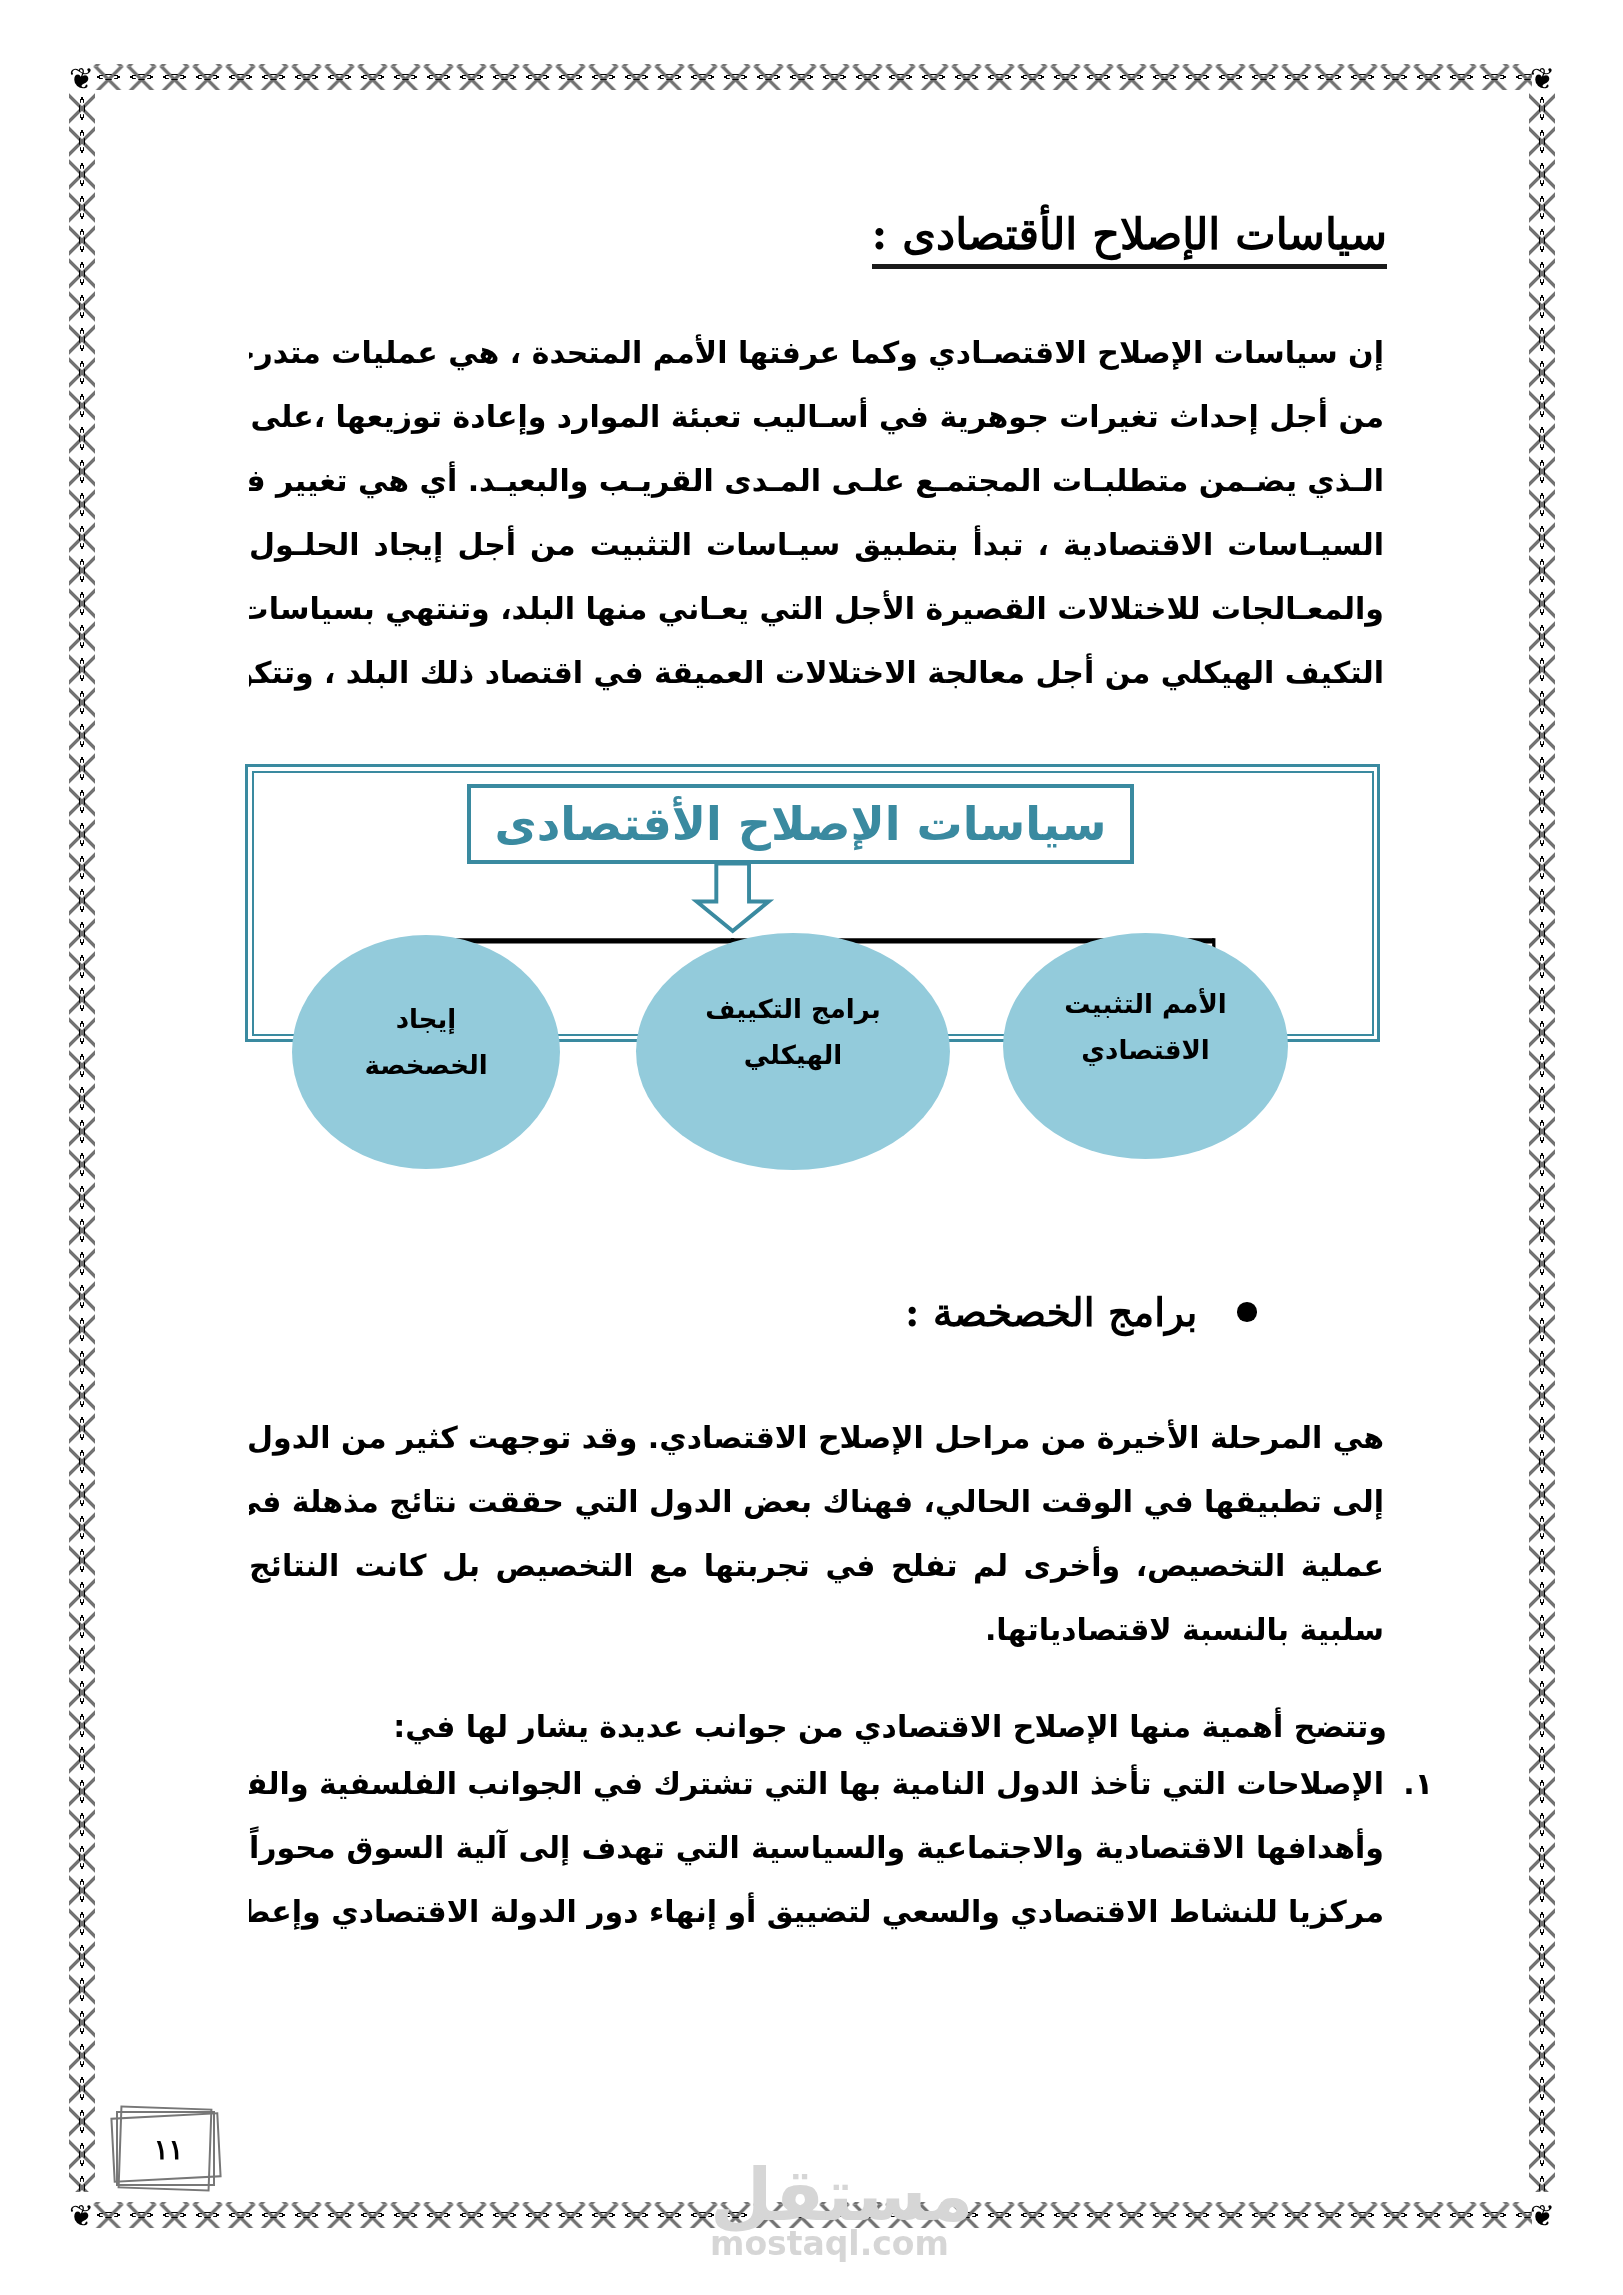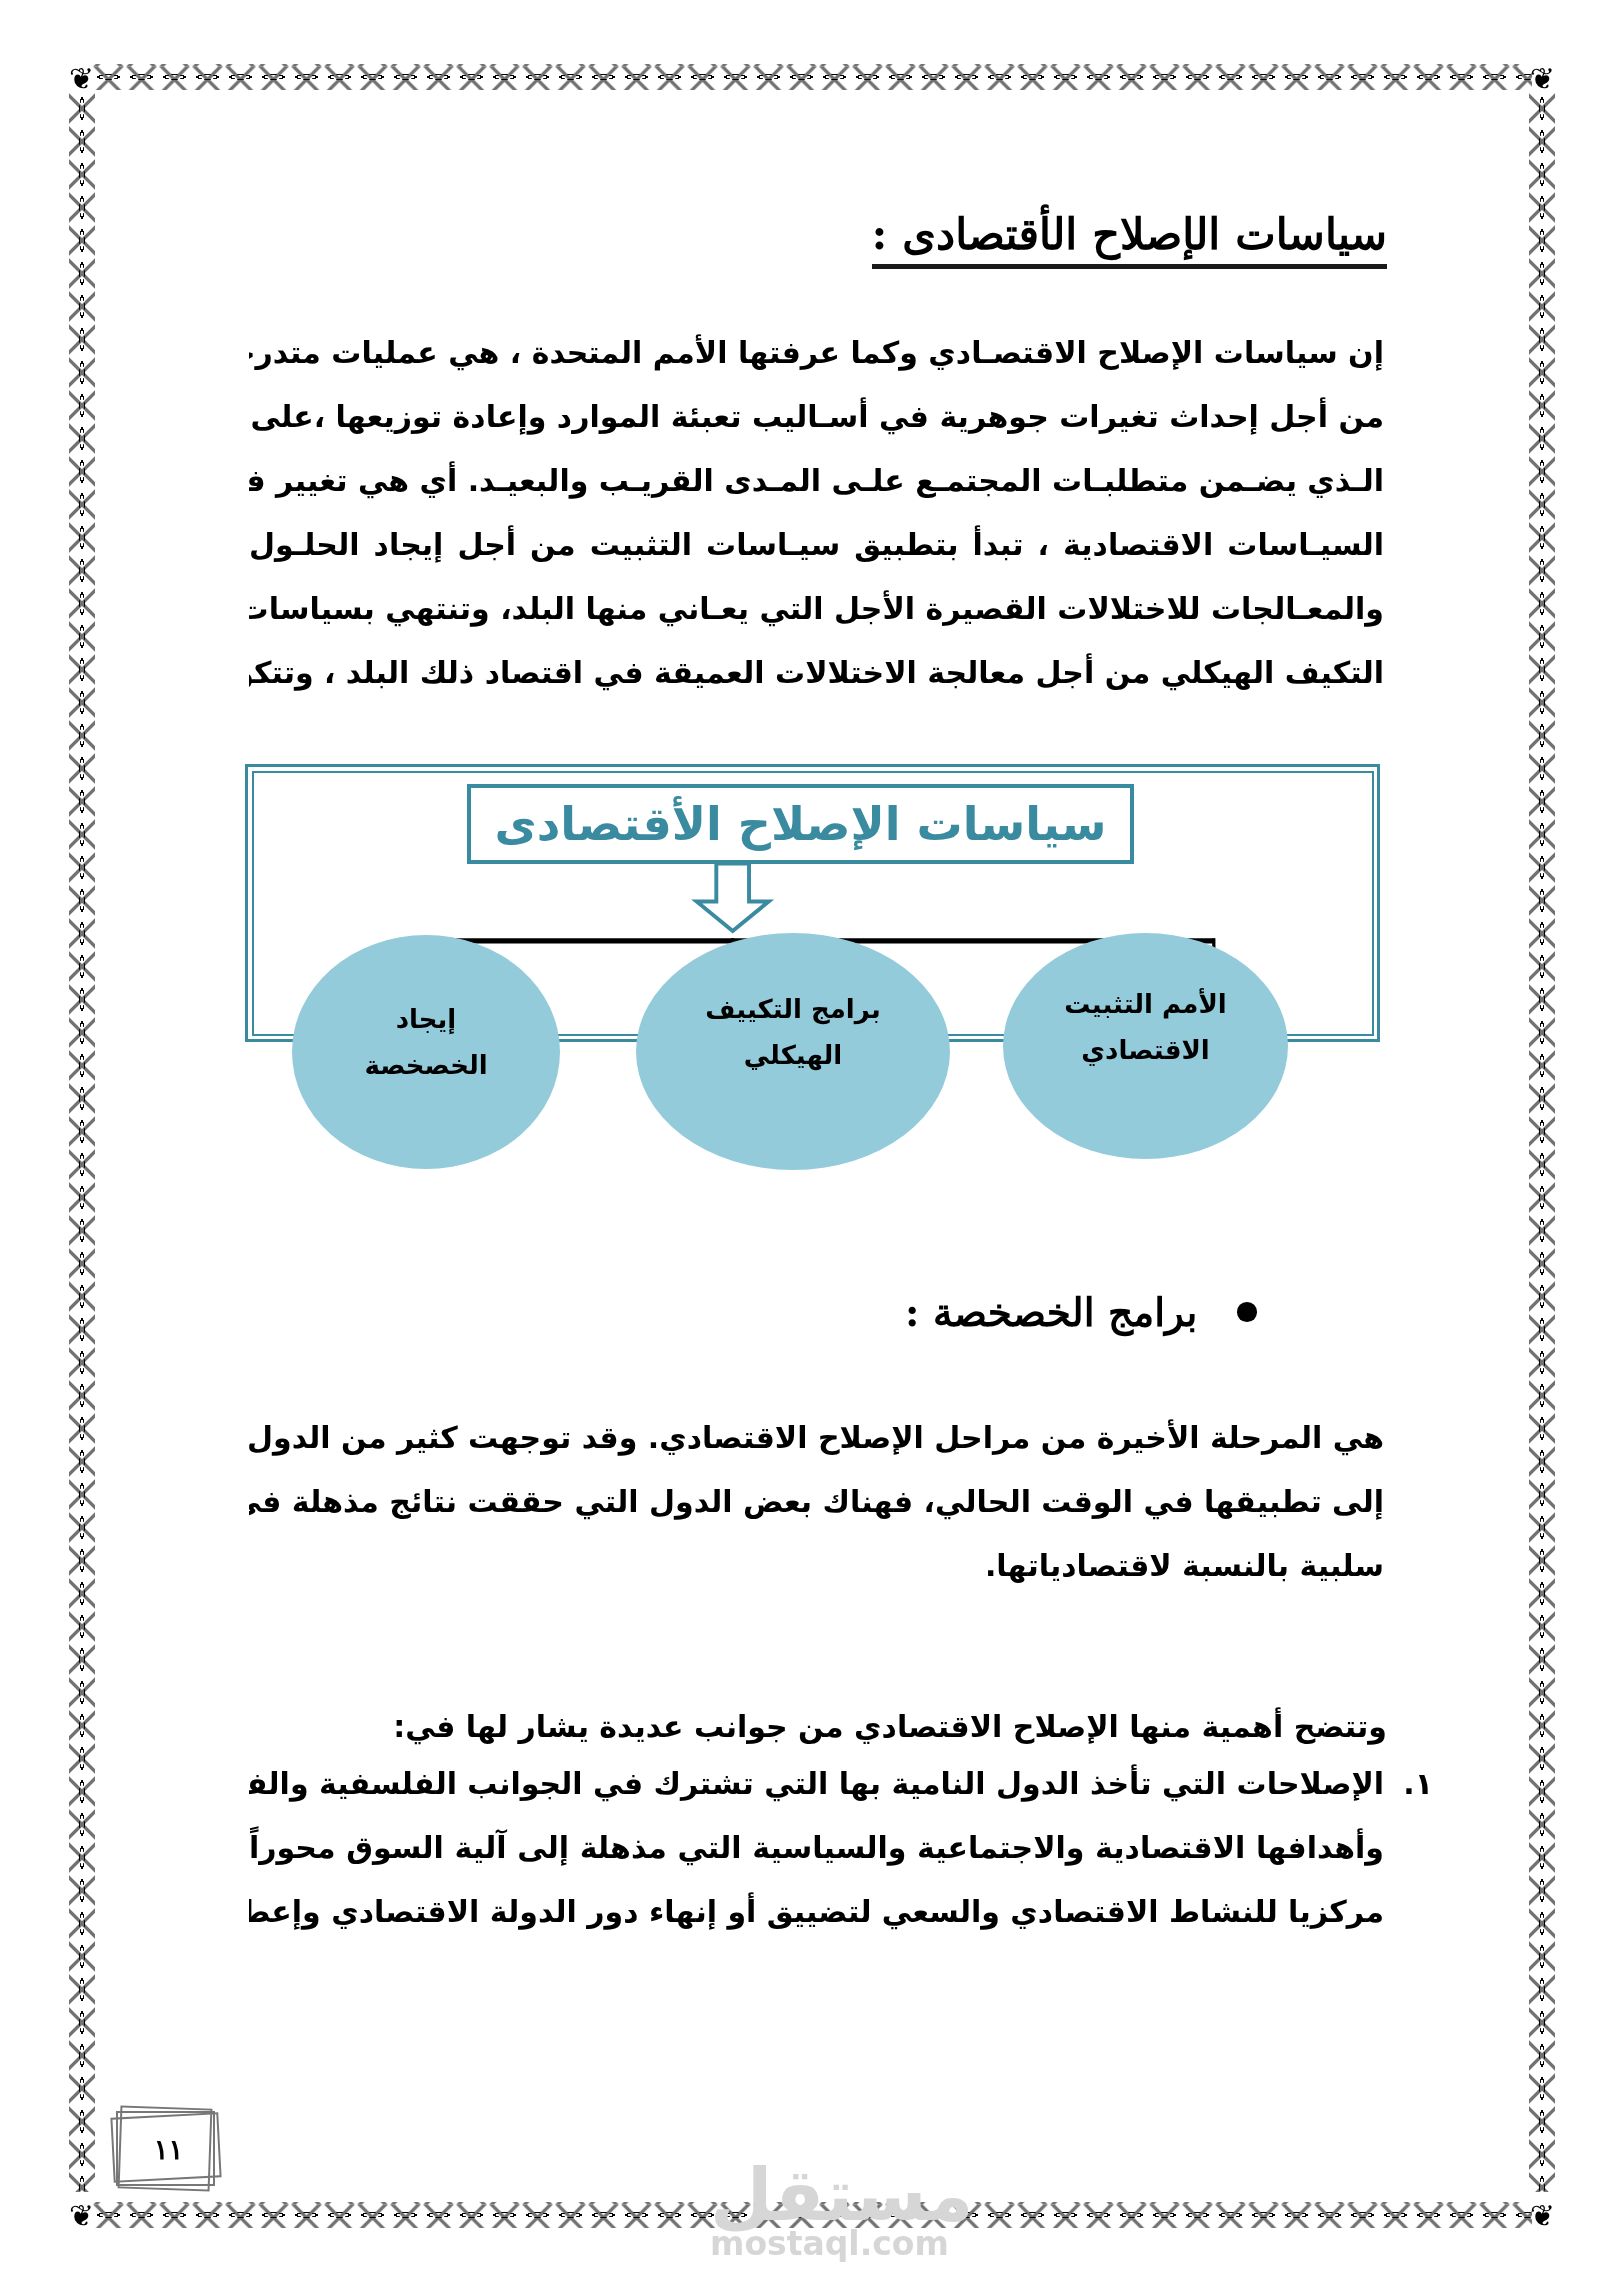--- a/index.html
+++ b/index.html
@@ -142,30 +142,31 @@
 </div>
 
 <div id="subheading" class="rtl">
   <span id="bullet-dot"></span>
   <span>برامج الخصخصة :</span>
 </div>
 
 <div id="privatization-para" class="para rtl">
   <span class="line">هي المرحلة الأخيرة من مراحل الإصلاح الاقتصادي. وقد توجهت كثير من الدول</span>
   <span class="line">إلى تطبيقها في الوقت الحالي، فهناك بعض الدول التي حققت نتائج مذهلة في</span>
+  <span class="line">عملية التخصيص، وأخرى لم تفلح في تجربتها مع التخصيص بل كانت النتائج</span>
   <span class="line last">سلبية بالنسبة لاقتصادياتها.</span>
 </div>
 
 <div id="importance-intro" class="rtl">وتتضح أهمية منها الإصلاح الاقتصادي من جوانب عديدة يشار لها في:</div>
 
 <div id="list-item-1" class="rtl">
   <span class="num">١.</span>
   <div class="body">
     <span class="line">الإصلاحات التي تأخذ الدول النامية بها التي تشترك في الجوانب الفلسفية والفكرية</span>
-    <span class="line">وأهدافها الاقتصادية والاجتماعية والسياسية التي مذهلة إلى آلية السوق محوراً</span>
+    <span class="line">وأهدافها الاقتصادية والاجتماعية والسياسية التي تهدف إلى آلية السوق محوراً</span>
     <span class="line">مركزيا للنشاط الاقتصادي والسعي لتضييق أو إنهاء دور الدولة الاقتصادي وإعطاء</span>
   </div>
 </div>
 
 <div id="page-number-box">
   <div class="frame f2"></div>
   <div class="frame f3"></div>
   <div class="frame f1"></div>
   <div id="page-number">١١</div>
 </div>

